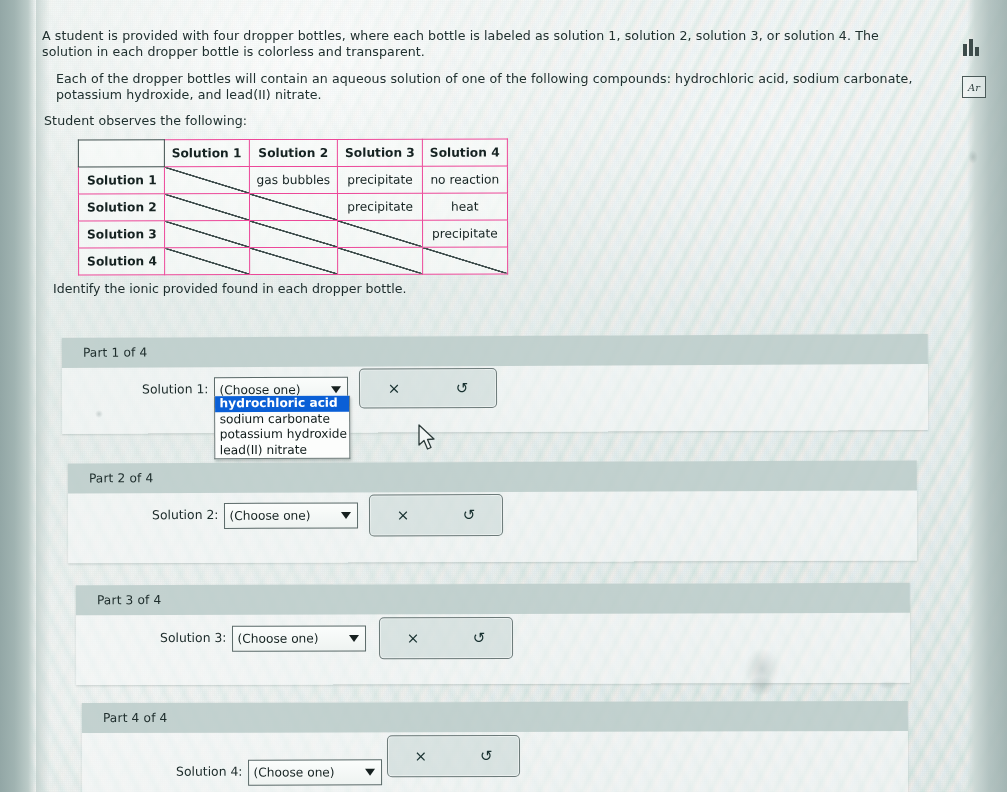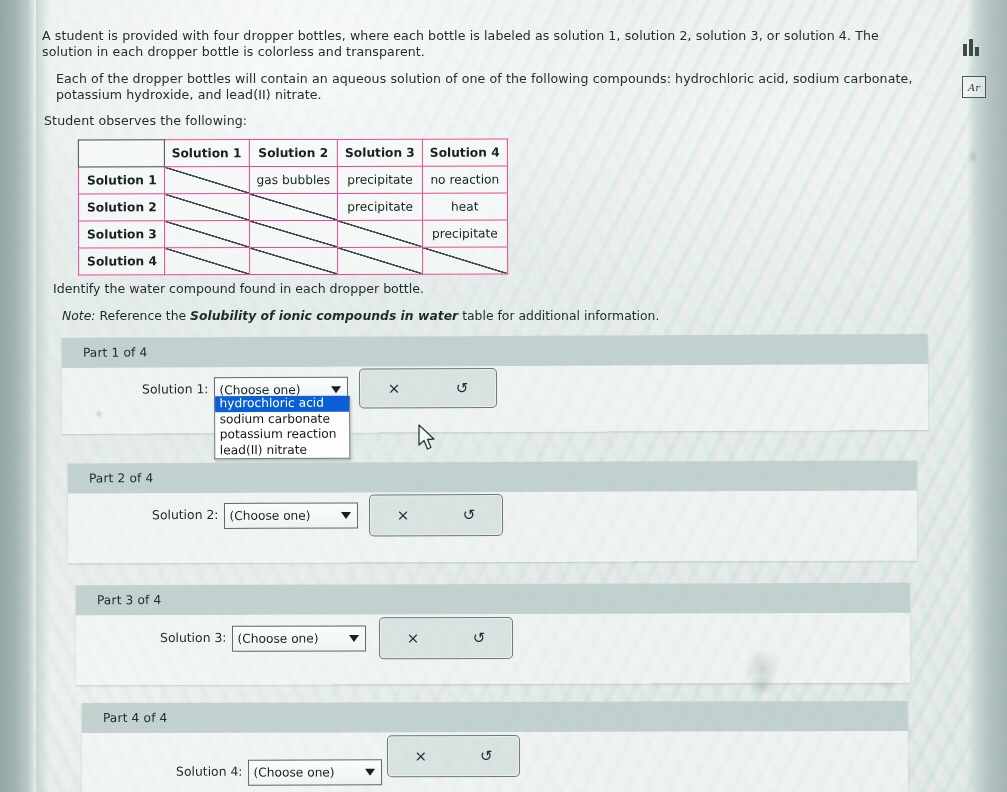--- a/index.html
+++ b/index.html
@@ -146,21 +146,21 @@
     position:absolute;left:0;top:19px;width:134px;
     border:1px solid #6b7877;border-top:none;
     background:#fcfdfc;
     z-index:30;
     box-shadow:1px 2px 3px rgba(60,75,74,.30);
   }
   .options .opt{
     font-size:12.2px;line-height:13.5px;
     padding:1px 4px;color:#101b1a;white-space:nowrap;
   }
-  .options .opt.sel{background:#0a5fd6;color:#ffffff;}
+  .options .opt.sel{background:#0a5fd6;color:#ffffff;font-weight:bold;}
 
   .btnpair{
     border:1px solid #6c7a79;border-radius:5px;
     background:rgba(198,214,211,.55);
     box-shadow:inset 0 0 0 1px rgba(255,255,255,.45);
     display:flex;align-items:center;justify-content:space-around;
     box-sizing:border-box;
   }
   .btnpair .ic{
     font-size:15px;color:#17302f;line-height:1;
@@ -258,43 +258,37 @@
       <tr>
         <td class="rowhead">Solution 4</td>
         <td class="strike"></td>
         <td class="strike"></td>
         <td class="strike"></td>
         <td class="strike"></td>
       </tr>
     </tbody>
   </table>
 
-  <div id="q-line">Identify the water compound found in each dropper bottle.</div>
-
-  <div id="note-line">
-    <span class="lbl">Note:</span>
-    <span>Reference the</span>
-    <span class="bk">Solubility of ionic compounds in water</span>
-    <span>table for additional information.</span>
-  </div>
+  <div id="q-line">Identify the ionic provided found in each dropper bottle.</div>
+
 
   <div class="part" id="part1">
     <div class="part-header">Part 1 of 4</div>
     <div class="part-body">
       <div class="row" id="row1">
         <div class="sel-label">Solution 1:</div>
         <div class="select-wrap">
           <div class="select-box">
             <span>(Choose one)</span>
             <span class="caret"></span>
           </div>
           <div class="options">
             <div class="opt sel">hydrochloric acid</div>
             <div class="opt">sodium carbonate</div>
-            <div class="opt">potassium reaction</div>
+            <div class="opt">potassium hydroxide</div>
             <div class="opt">lead(II) nitrate</div>
           </div>
         </div>
       </div>
       <div class="btnpair" id="btn1">
         <span class="ic">×</span>
         <span class="ic">↺</span>
       </div>
     </div>
   </div>

